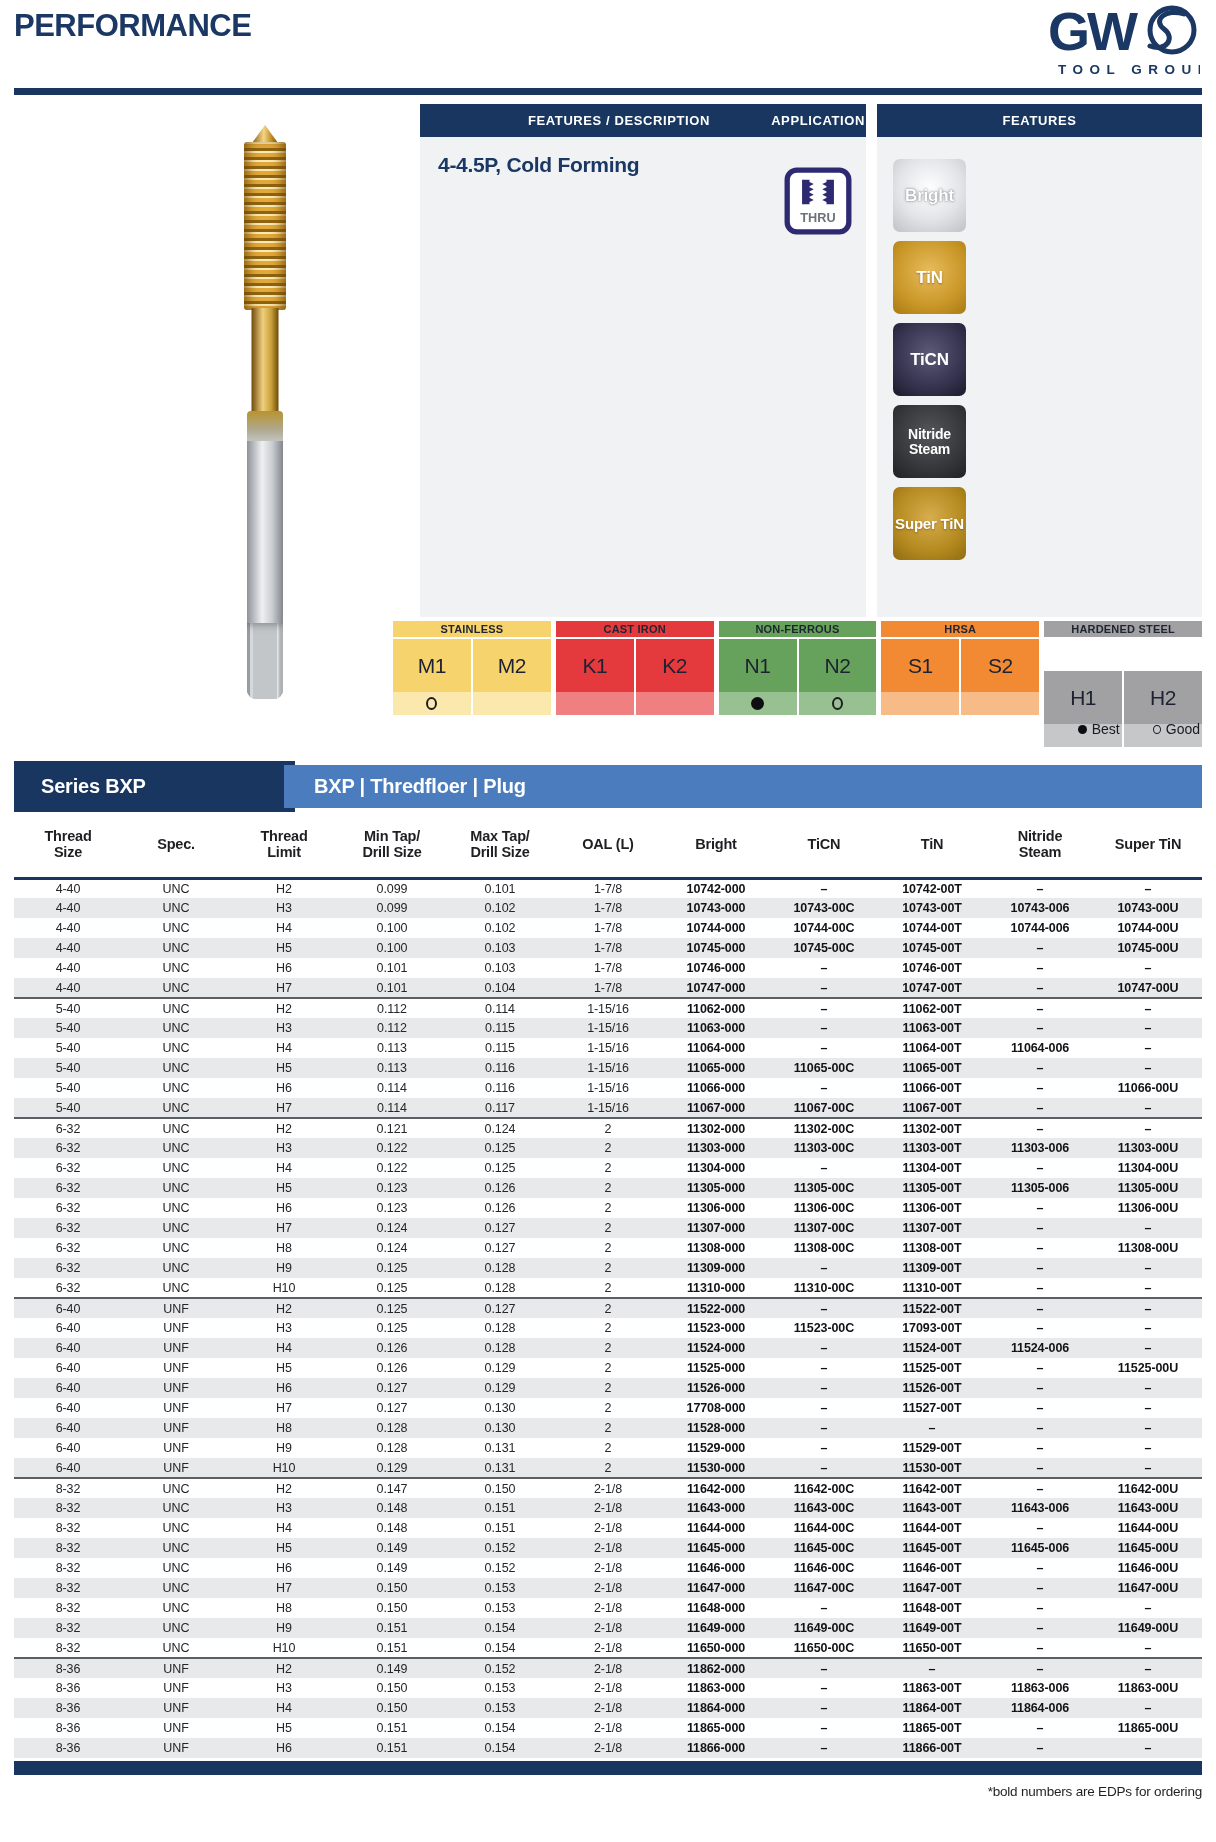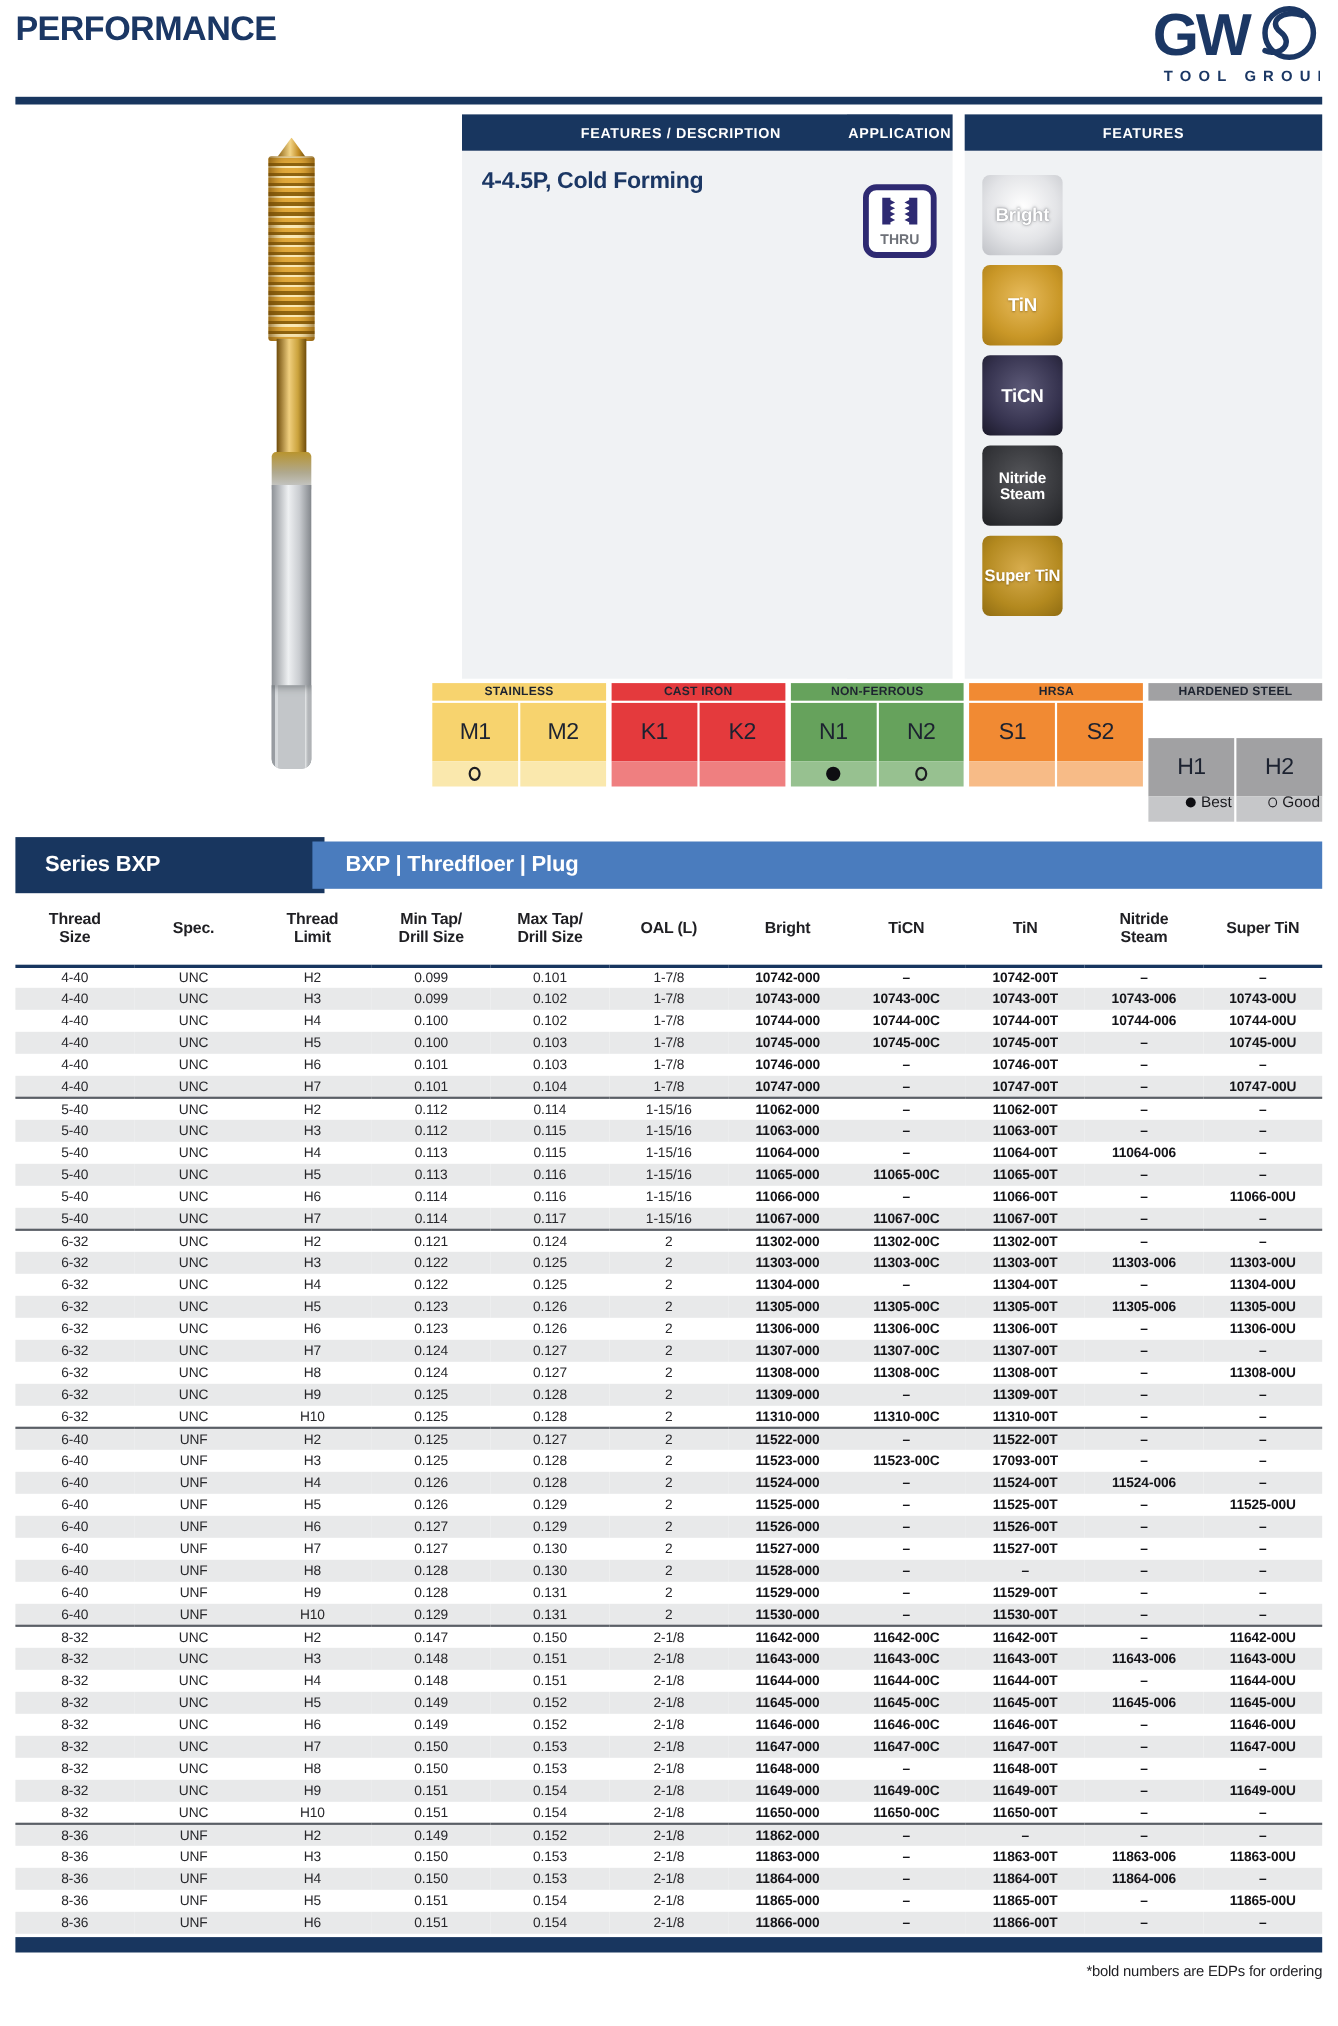--- a/index.html
+++ b/index.html
@@ -616,21 +616,21 @@
           <td class="edp">–</td>
           <td class="edp">–</td>
         </tr>
         <tr>
           <td>6-40</td>
           <td>UNF</td>
           <td>H7</td>
           <td>0.127</td>
           <td>0.130</td>
           <td>2</td>
-          <td class="edp">11527-000</td>
+          <td class="edp">17708-000</td>
           <td class="edp">–</td>
           <td class="edp">11527-00T</td>
           <td class="edp">–</td>
           <td class="edp">–</td>
         </tr>
         <tr class="alt">
           <td>6-40</td>
           <td>UNF</td>
           <td>H8</td>
           <td>0.128</td>

